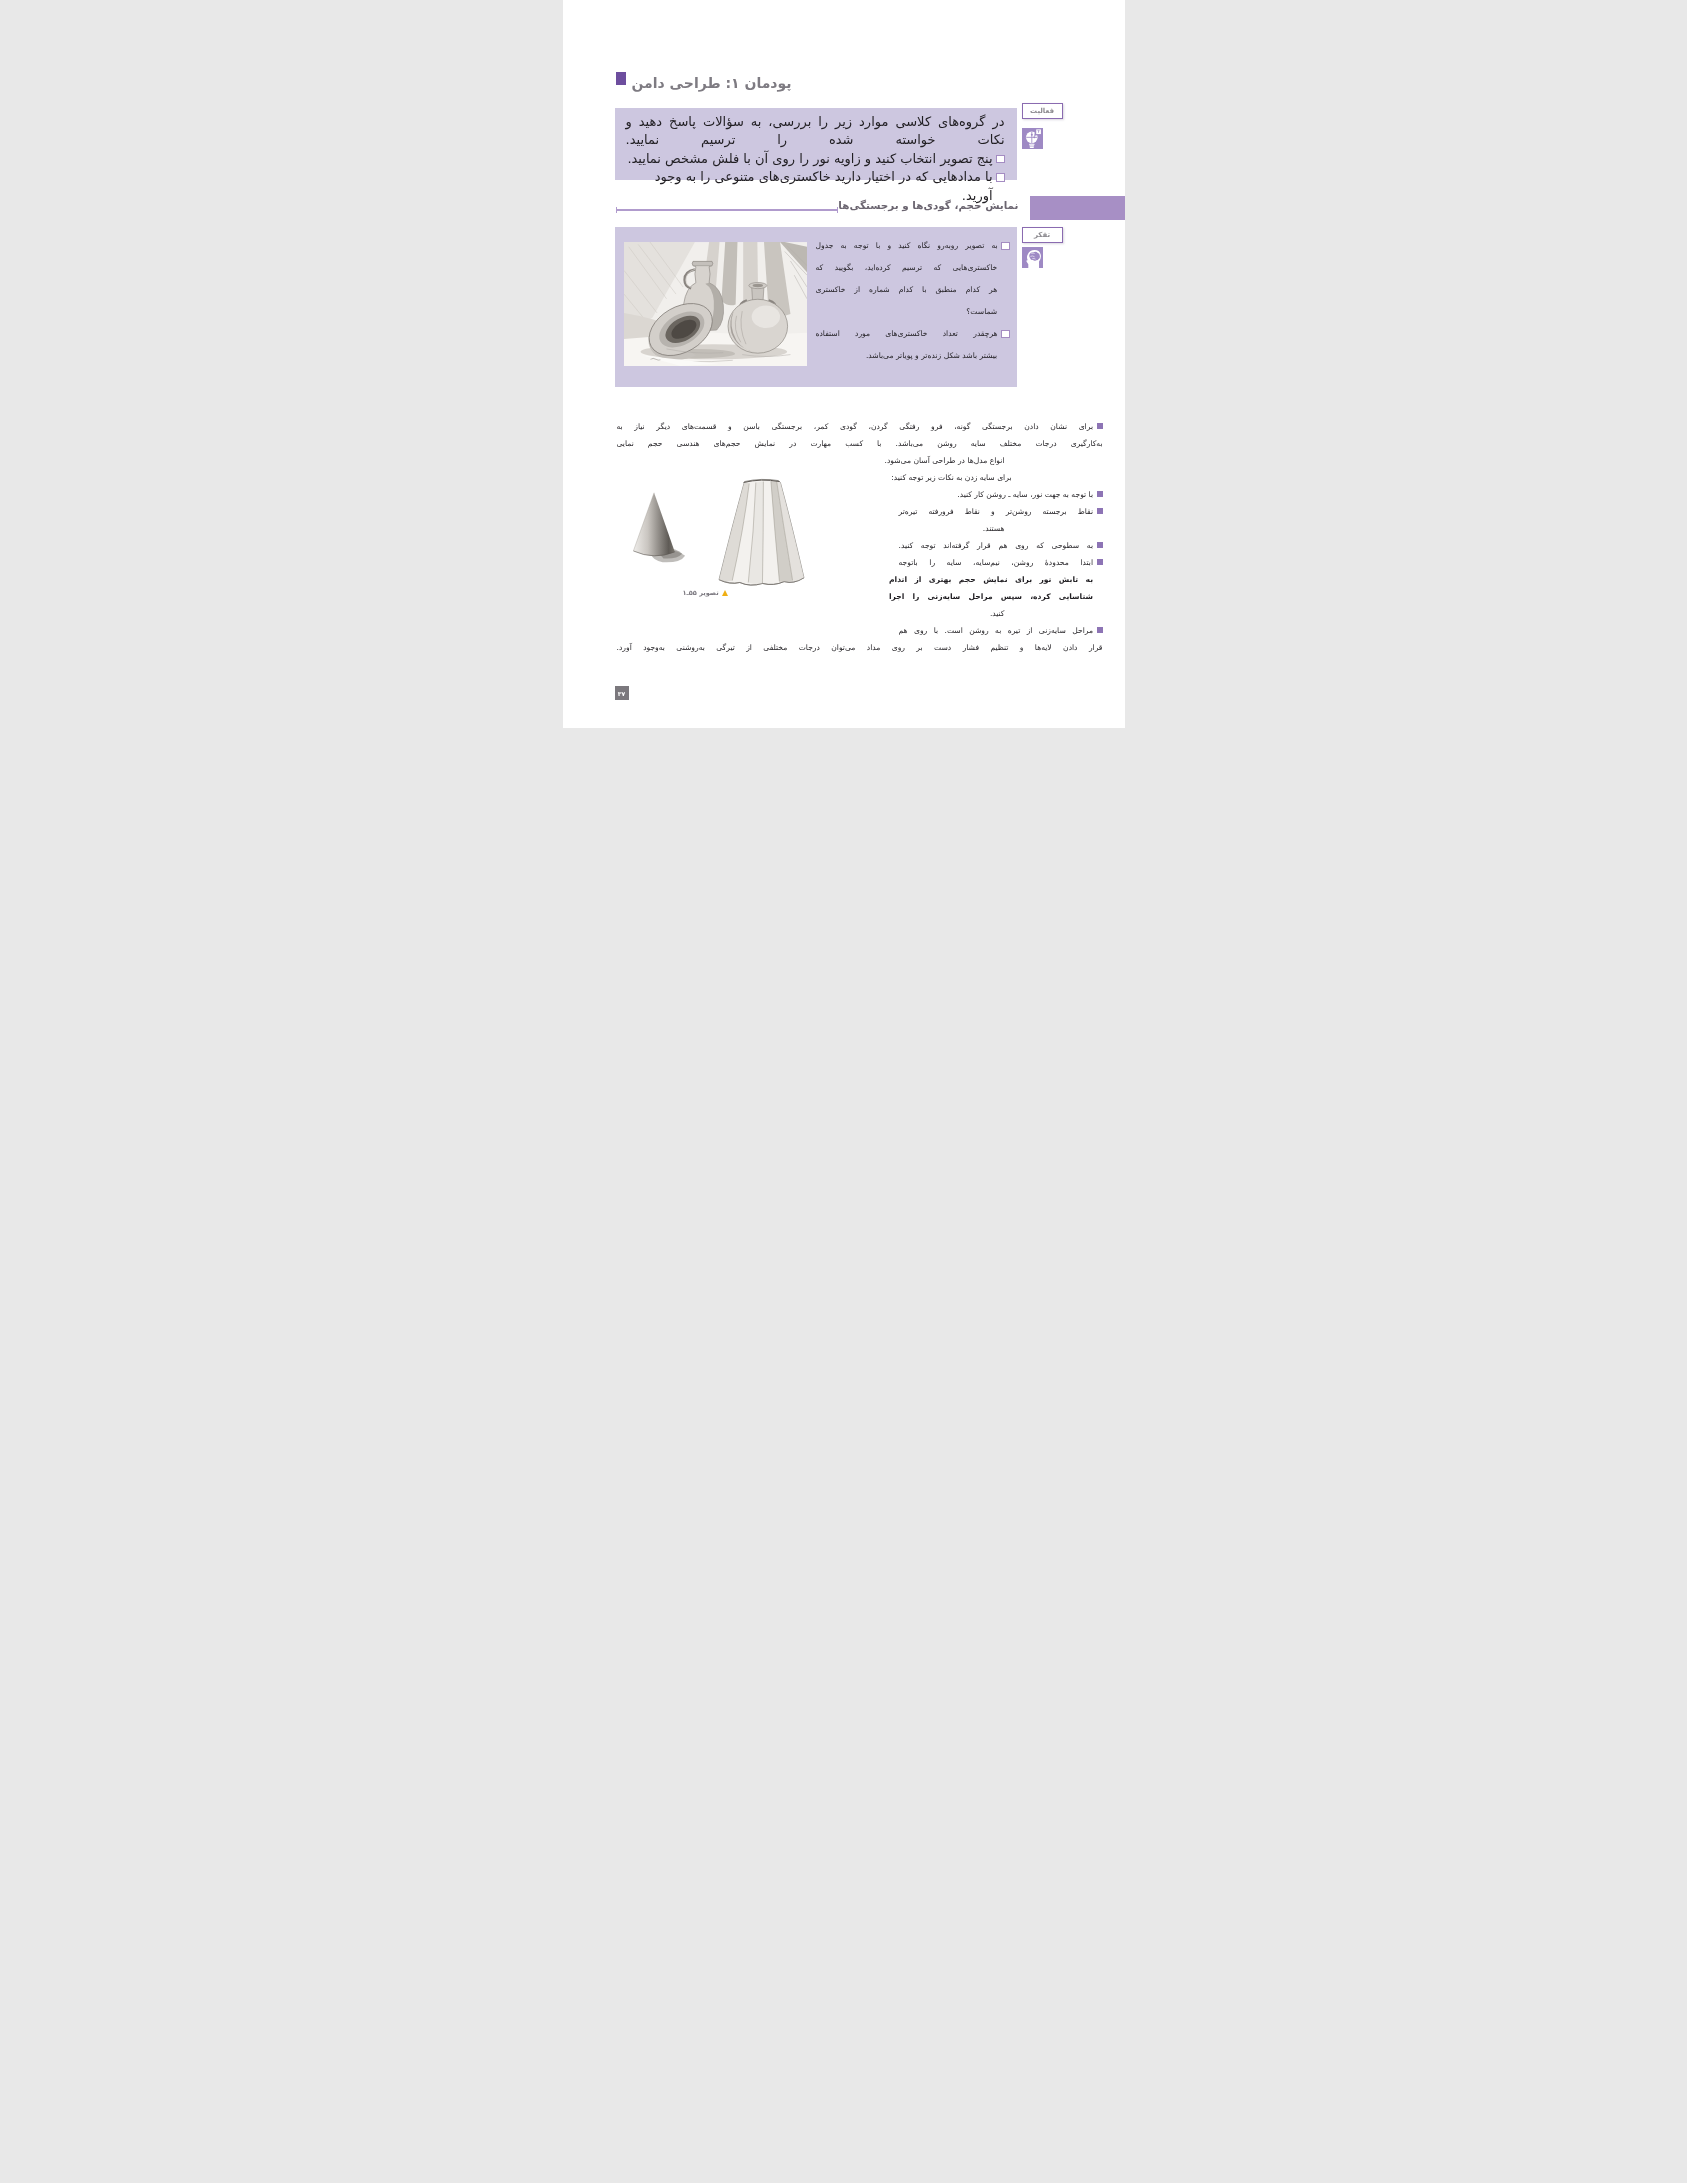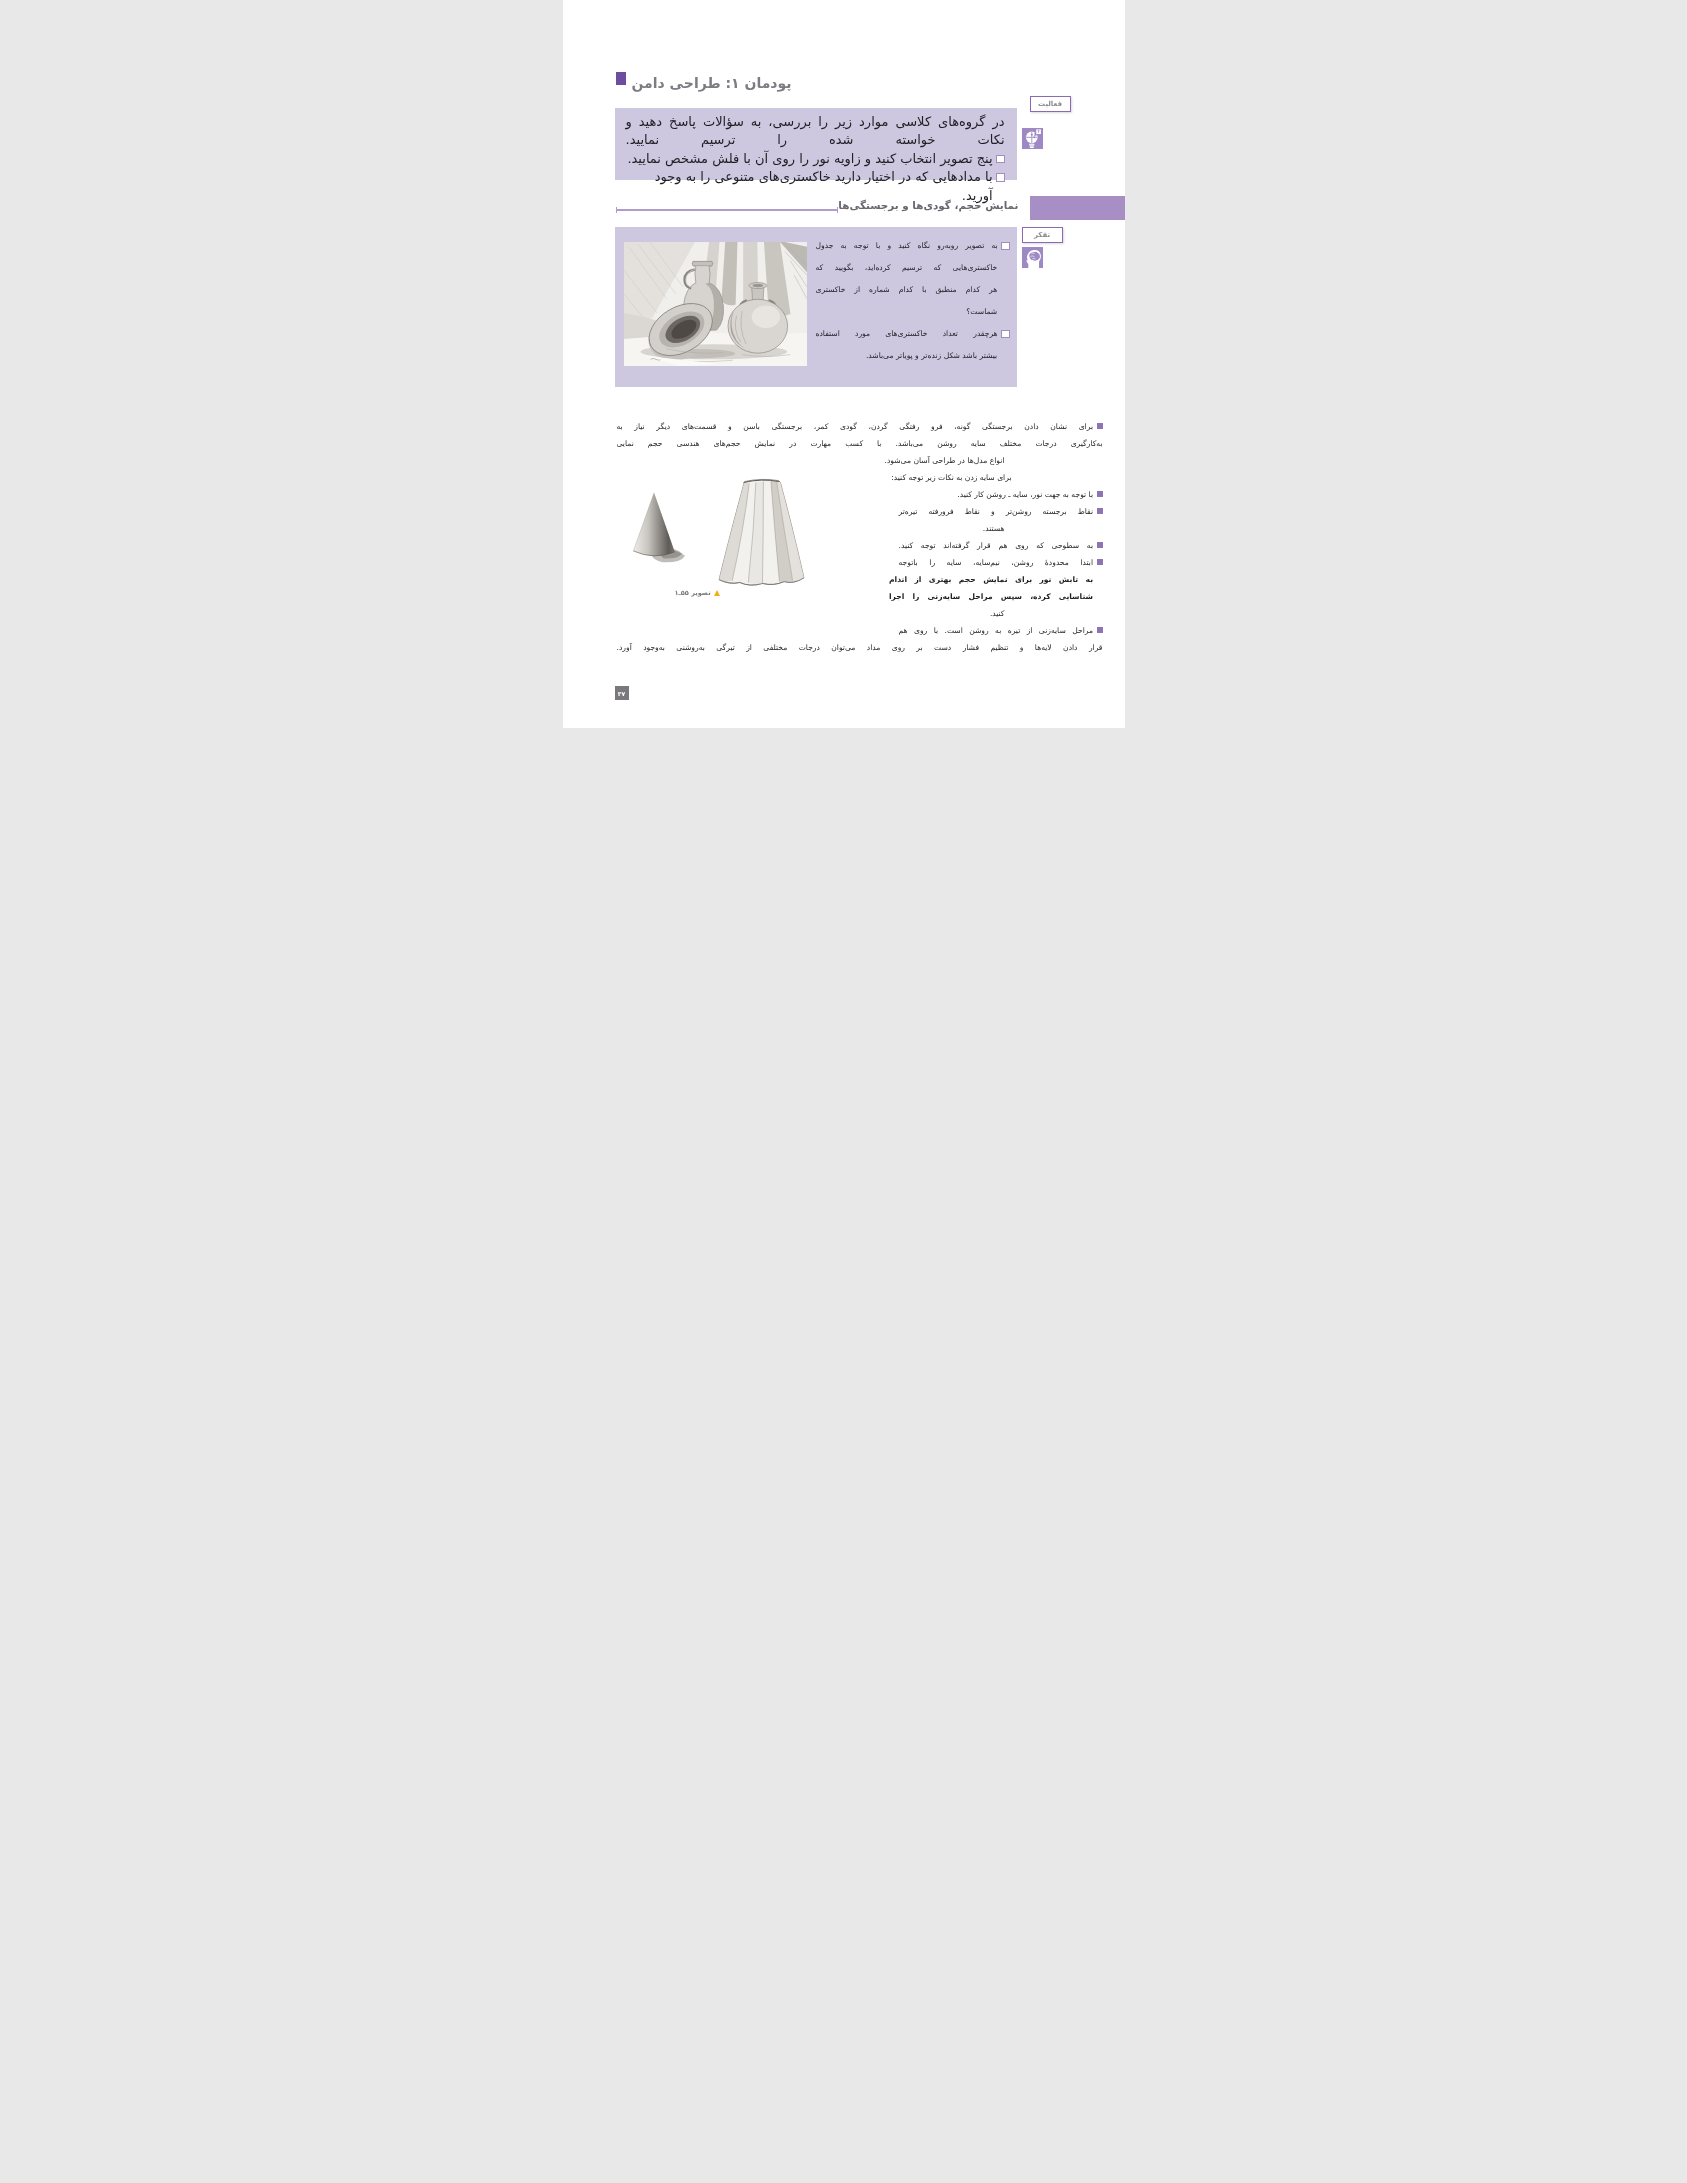--- a/index.html
+++ b/index.html
@@ -13,21 +13,21 @@
 
   
   .panel{background:#cdc7e0;}
   .panel-activity{left:52px;top:108px;width:402px;height:72px;}
   .panel-thinking{left:52px;top:227px;width:402px;height:160px;}
 
   
   .tab{width:41px;height:15.6px;background:#fff;border:0.9px solid #8a6bb0;box-sizing:border-box;
        display:flex;align-items:center;justify-content:center;font-size:7px;font-weight:bold;
        color:#8d8b90;box-shadow:0.9px 1.4px 1.9px rgba(70,55,100,.20);}
-  .tab-activity{left:459px;top:96px;margin-left:8px;}
+  .tab-activity{left:459px;top:103px;}
   .tab-thinking{left:459px;top:227px;}
   .icon45{width:21px;height:21px;}
   .icon-activity{left:459px;top:128px;}
   .icon-thinking{left:459px;top:247px;}
 
   
   .band{left:467px;right:0;top:196px;height:23.6px;background:#a78fc5;}
   .sec-title{top:199px;right:106px;font-size:10.4px;font-weight:bold;color:#6b6570;white-space:nowrap;text-align:right;}
   .rule{left:54px;top:209px;width:221px;height:1.9px;background:#b09bcd;}
   .rule:before,.rule:after{content:"";position:absolute;top:-2.4px;width:1.4px;height:6.6px;background:#b09bcd;}
@@ -51,21 +51,21 @@
   .txt{flex:1 1 auto;}
   .chk{flex:0 0 auto;width:6.1px;height:6.1px;background:#fff;border:0.9px solid #a48cc2;}
   .chk-tk{margin-top:6.6px;}
   .chk-act{margin-top:5.2px;}
   .sq{flex:0 0 auto;width:5.7px;height:5.7px;background:#8d74b5;margin-top:5.2px;}
 
   
   .still{left:61px;top:242px;width:183px;height:124px;}
   .cone{left:60px;top:487px;width:65px;height:79px;}
   .skirt{left:140px;top:473px;width:117px;height:119px;}
-  .caption{left:112px;top:589px;display:flex;align-items:center;gap:2.8px;}
+  .caption{left:120px;top:589px;display:flex;align-items:center;gap:2.8px;}
   .tri{width:0;height:0;border-left:3.8px solid transparent;border-right:3.8px solid transparent;
        border-bottom:6.6px solid #f0af13;}
   .cap-txt{font-size:6.6px;font-weight:bold;color:#7c7980;white-space:nowrap;}
 
   .badge{left:52px;top:686px;width:14px;height:14px;background:#7b787d;color:#fff;
          display:flex;align-items:center;justify-content:center;font-size:6.1px;font-weight:bold;}
 </style>
 </head>
 <body>
 

